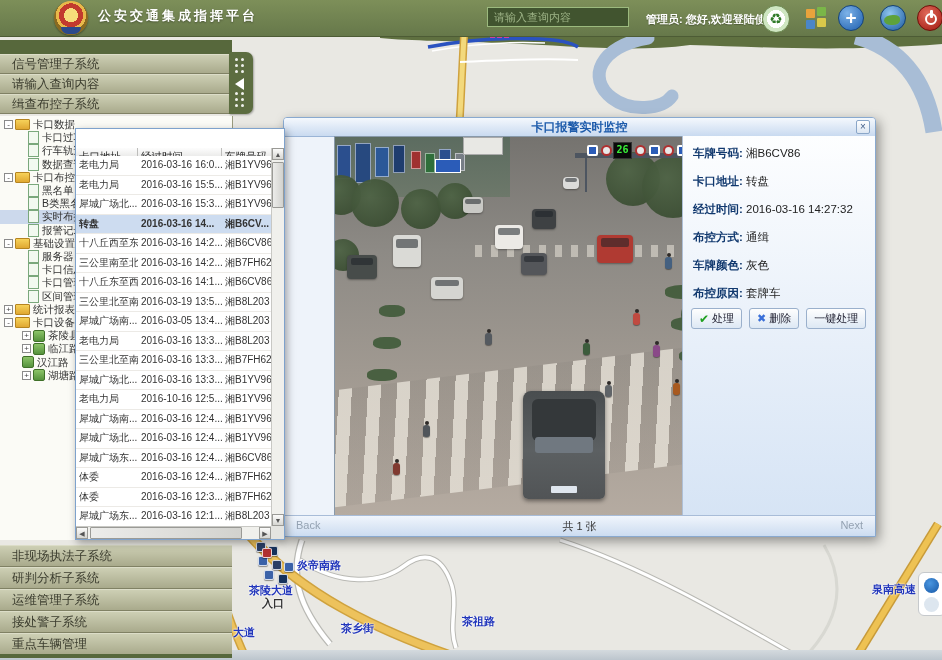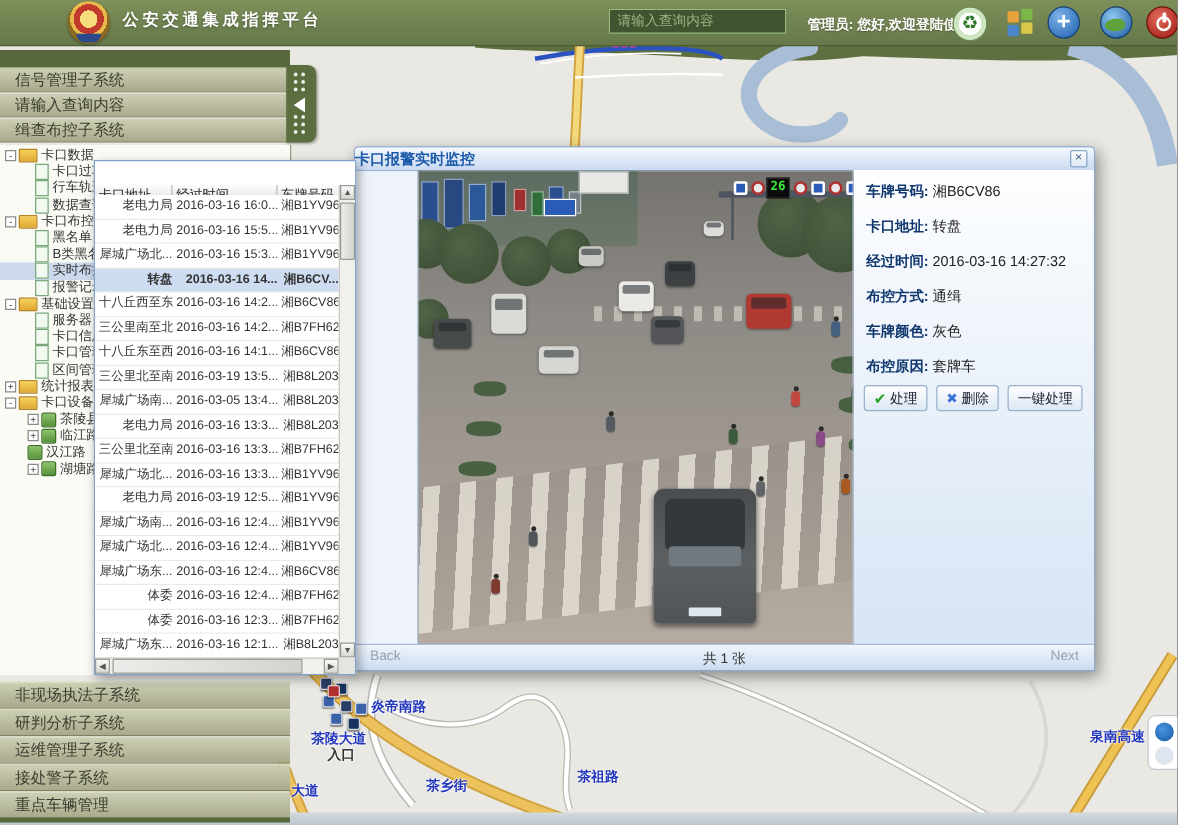--- a/index.html
+++ b/index.html
@@ -62,32 +62,32 @@
   .panel{position:absolute;left:75px;top:128px;width:210px;height:412px;z-index:30;background:#fff;
          border:1px solid #7ea2cc;box-sizing:border-box;box-shadow:2px 3px 8px rgba(0,0,0,.35);}
   .ptitle{position:absolute;left:0;top:0;right:0;height:19px;background:linear-gradient(180deg,#f2f7fd,#cfdff2);
           border-bottom:1px solid #96b4d8;color:#1550a8;font-size:11.5px;font-weight:bold;line-height:19px;padding-left:6px;}
   .thead{position:absolute;left:0;top:19px;right:13px;height:17px;display:flex;background:linear-gradient(180deg,#fdfdfd,#d8d8d6);border-bottom:1px solid #b0b0ae;}
   .thead div{font-size:10.5px;color:#222;line-height:16px;padding-left:3px;border-right:1px solid #bdbdbb;box-sizing:border-box;}
   .c-addr{width:62px;} .c-time{width:84px;} .c-plate{width:49px;border-right:none!important;}
   .tbody{position:absolute;left:0;top:36px;right:13px;bottom:13px;overflow:hidden;}
   .trow{display:flex;height:18.5px;border-bottom:1px solid #eceae6;background:#fff;cursor:pointer;}
   .trow.sel{background:#cddcf0;font-weight:bold;}
-  .trow div{font-size:10px;color:#333;line-height:18px;padding-left:3px;white-space:nowrap;overflow:hidden;box-sizing:border-box;text-align:right;}
+  .trow div{font-size:10px;color:#333;line-height:18px;padding-left:3px;white-space:nowrap;overflow:hidden;box-sizing:border-box;}
   .vscroll{position:absolute;right:0;top:19px;width:13px;bottom:13px;background:#f0f0ec;border-left:1px solid #c8c8c4;box-sizing:border-box;}
   .hscroll{position:absolute;left:0;bottom:0;right:13px;height:13px;background:#f0f0ec;border-top:1px solid #c8c8c4;box-sizing:border-box;}
   .sbtn{position:absolute;background:linear-gradient(180deg,#fbfbfa,#d6d6d2);border:1px solid #9a9a96;box-sizing:border-box;font-size:7px;color:#555;text-align:center;line-height:11px;}
   .sthumb{position:absolute;background:linear-gradient(90deg,#ececea,#d2d2ce);border:1px solid #9a9a96;box-sizing:border-box;border-radius:1px;}
   .scorner{position:absolute;right:0;bottom:0;width:13px;height:13px;background:#e4e4e0;}
   
   .modal{position:absolute;left:283px;top:117px;width:593px;height:420px;z-index:20;background:#eef3fa;
          border:1px solid #89a9cf;border-radius:4px 4px 0 0;box-sizing:border-box;box-shadow:3px 4px 12px rgba(0,0,0,.4);}
   .mtitle{position:absolute;left:0;top:0;right:0;height:18px;border-radius:3px 3px 0 0;
           background:linear-gradient(180deg,#f4f8fd,#c9daf0);border-bottom:1px solid #9ab4d6;
-          text-align:left;color:#1d5bab;font-size:12px;font-weight:bold;line-height:18px;}
+          text-align:center;color:#1d5bab;font-size:12px;font-weight:bold;line-height:18px;}
   .mclose{position:absolute;right:5px;top:2px;width:14px;height:14px;background:linear-gradient(180deg,#fff,#dce6f2);
           border:1px solid #8aa6c8;border-radius:2px;font-size:10px;line-height:12px;text-align:center;color:#44608a;cursor:pointer;box-sizing:border-box;}
   .video{position:absolute;left:4px;top:18px;width:394px;height:382px;overflow:hidden;background:linear-gradient(180deg,#75736f 0%,#8d8a85 30%,#a59d94 70%,#b5aba1 100%);border:1px solid #8899aa;box-sizing:border-box;margin-left:46px;}
   .rpanel{position:absolute;left:398px;top:18px;right:0;height:382px;background:linear-gradient(180deg,#fdfeff 0%,#e7eff9 55%,#d6e4f5 100%);border-left:1px solid #aebfd6;box-sizing:border-box;}
   .drow{margin:0 0 13px 10px;font-size:11.5px;white-space:nowrap;}
   .drow b{color:#10386e;} .drow span{color:#222;}
   .btnrow{position:absolute;left:8px;top:172px;display:flex;gap:7px;}
   .mbtn{display:flex;align-items:center;gap:3px;font-size:11px;color:#223;padding:2px 7px;
         background:linear-gradient(180deg,#fefefe,#dde8f4);border:1px solid #9ab0cc;border-radius:3px;cursor:pointer;}
   .mbtn .ick{color:#1fa01f;font-weight:bold;font-size:12px;}
@@ -391,21 +391,21 @@
           <div class="c-time">2016-03-16 13:3...</div>
           <div class="c-plate">湘B7FH62</div>
         </div>
         <div class="trow">
           <div class="c-addr">犀城广场北...</div>
           <div class="c-time">2016-03-16 13:3...</div>
           <div class="c-plate">湘B1YV96</div>
         </div>
         <div class="trow">
           <div class="c-addr">老电力局</div>
-          <div class="c-time">2016-03-19 12:5...</div>
+          <div class="c-time">2016-10-16 12:5...</div>
           <div class="c-plate">湘B1YV96</div>
         </div>
         <div class="trow">
           <div class="c-addr">犀城广场南...</div>
           <div class="c-time">2016-03-16 12:4...</div>
           <div class="c-plate">湘B1YV96</div>
         </div>
         <div class="trow">
           <div class="c-addr">犀城广场北...</div>
           <div class="c-time">2016-03-16 12:4...</div>

